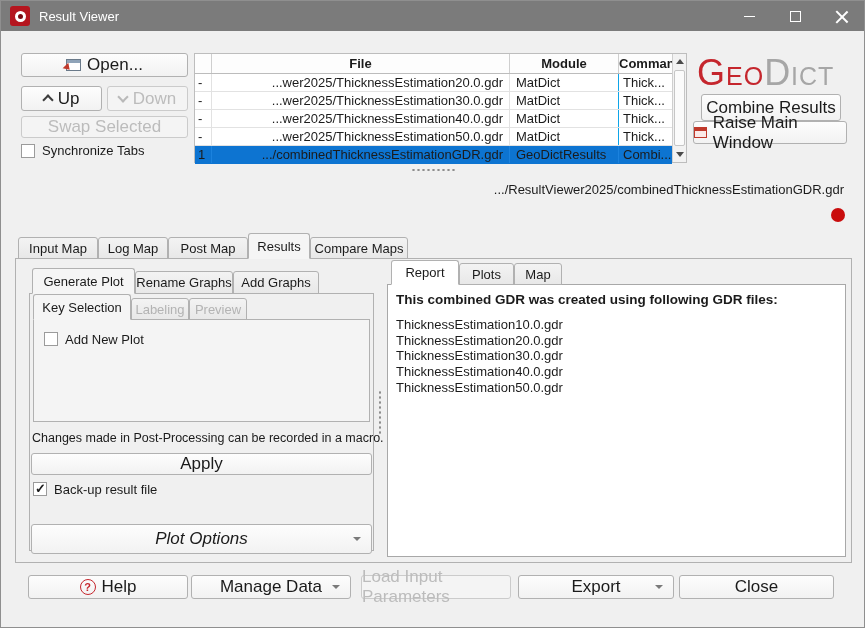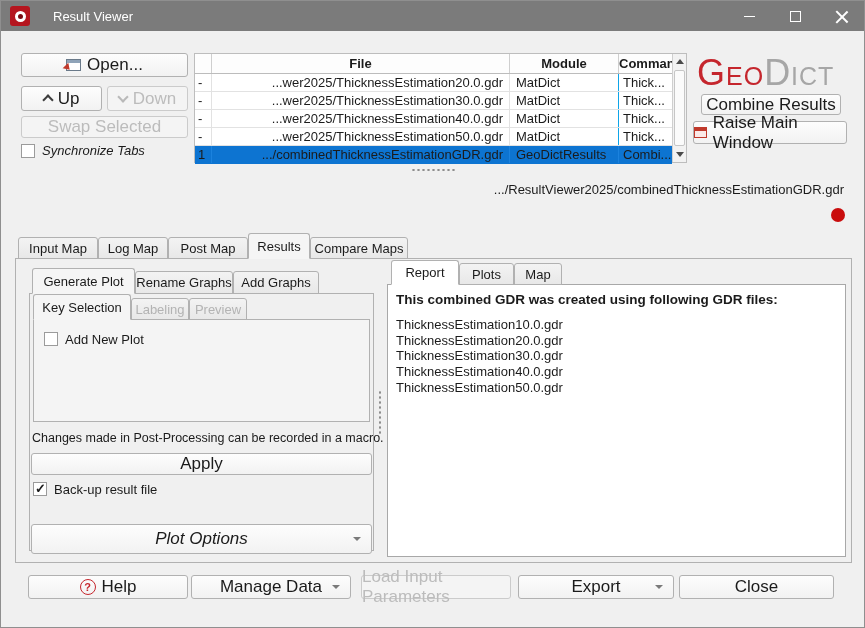--- a/index.html
+++ b/index.html
@@ -4,21 +4,21 @@
 <style>
   * { margin:0; padding:0; box-sizing:border-box; }
   html,body { width:865px; height:628px; }
   body { font-family:"Liberation Sans",sans-serif; font-size:13px; color:#1b1b1b; background:#f0f0f0; }
   #app { position:relative; width:865px; height:628px; background:#f0f0f0; overflow:hidden; border:1px solid #8f8f8f; }
 
   
   .titlebar { position:absolute; left:0; top:0; width:100%; height:30px; background:#7b7b7b; display:flex; align-items:center; }
   .app-icon { width:20px; height:20px; margin-left:9px; background:#b5161f; border-radius:3px; display:flex; align-items:center; justify-content:center; }
   .app-icon .ring { width:11px; height:11px; border:3px solid #fff; border-radius:50%; background:#7a0d14; }
-  .titlebar .title { color:#fff; margin-left:23px; font-size:13px; }
+  .titlebar .title { color:#fff; margin-left:9px; font-size:13px; }
   .win-controls { position:absolute; right:0; top:0; height:30px; display:flex; }
   .win-btn { width:46px; height:30px; display:flex; align-items:center; justify-content:center; }
   .ic-min { width:11px; height:0; border-top:1px solid #fff; }
   .ic-max { width:11px; height:11px; border:1px solid #fff; }
   .ic-close { position:relative; width:13px; height:13px; }
   .ic-close::before, .ic-close::after { content:""; position:absolute; left:6px; top:-1px; width:1.5px; height:16px; background:#fff; }
   .ic-close::before { transform:rotate(45deg); } .ic-close::after { transform:rotate(-45deg); }
 
   
   .btn { position:absolute; display:flex; align-items:center; justify-content:center; gap:6px;
@@ -119,21 +119,21 @@
     <span>Up</span>
   </div>
   <div class="btn disabled" style="left:106px;top:85px;width:81px;height:25px;">
     <span class="chev-dn"></span>
     <span>Down</span>
   </div>
   <div class="btn disabled" style="left:20px;top:115px;width:167px;height:22px;">
     <span>Swap Selected</span>
   </div>
   <span class="chk" style="left:20px;top:143px;"></span>
-  <span class="lbl" style="left:41px;top:142px;font-style:italic;">Synchronize Tabs</span>
+  <span class="lbl" style="left:41px;top:142px;">Synchronize Tabs</span>
 
   <div class="ftable">
     <div class="ft-row ft-head">
       <div class="c0"></div>
       <div class="c1">File</div>
       <div class="c2">Module</div>
       <div class="c3">Command</div>
     </div>
     <div class="ft-row">
       <div class="c0">-</div>
@@ -168,21 +168,21 @@
     <div class="vscroll">
       <div class="sb-up"></div>
       <div class="sb-thumb"></div>
       <div class="sb-dn"></div>
     </div>
   </div>
 
   <div class="logo">
     <span class="geo">Geo</span><span class="dict">Dict</span>
   </div>
-  <div class="btn" style="left:700px;top:93px;width:140px;height:21px;">
+  <div class="btn" style="left:700px;top:93px;width:140px;height:27px;">
     <span>Combine Results</span>
   </div>
   <div class="btn" style="left:692px;top:120px;width:154px;height:23px;">
     <span class="win-ic"></span>
     <span>Raise Main Window</span>
   </div>
 
   <div class="hsplit"></div>
   <span class="statusline lbl" style="right:20px;">.../ResultViewer2025/combinedThicknessEstimationGDR.gdr</span>
   <div class="red-dot"></div>

